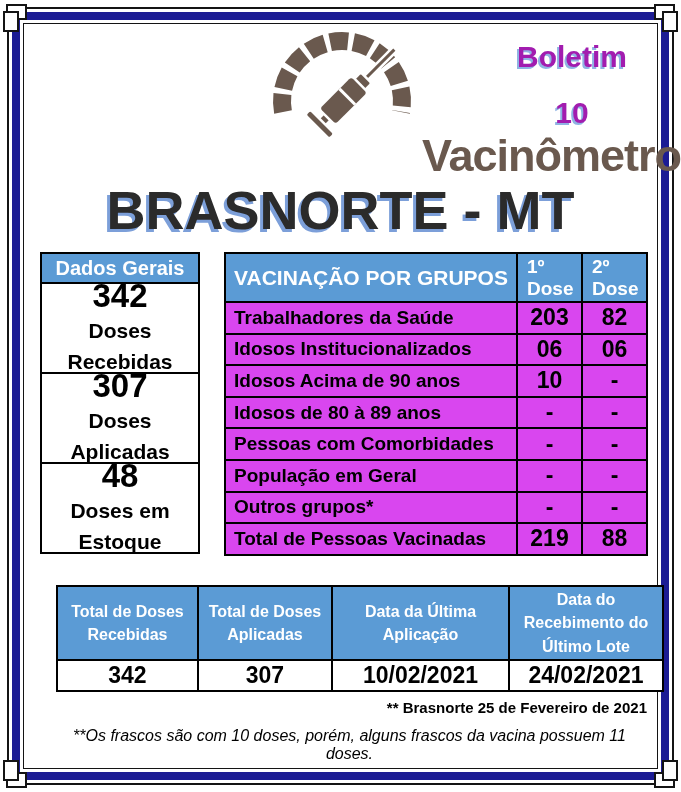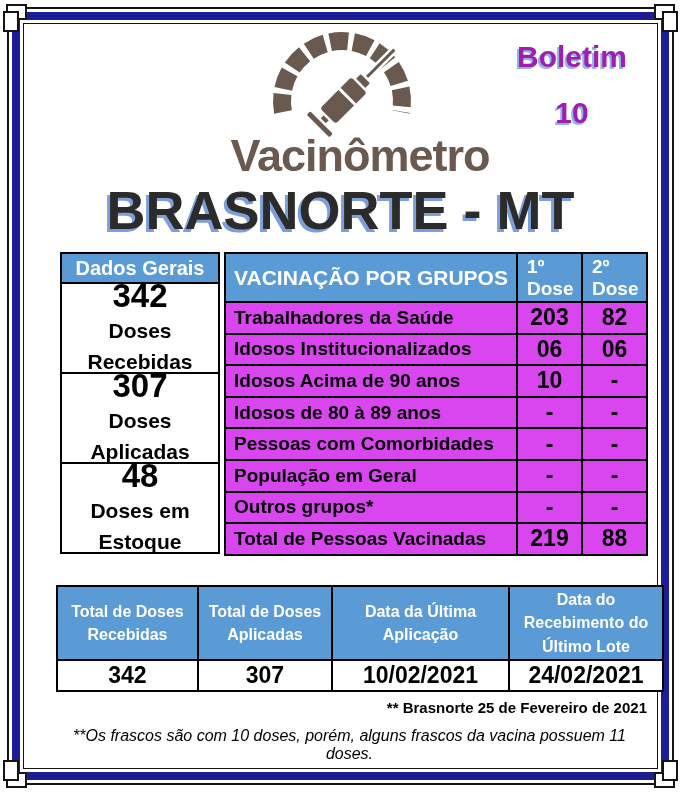--- a/index.html
+++ b/index.html
@@ -24,31 +24,31 @@
 
   
   .logo-svg { position:absolute; left:242px; top:2px; width:200px; height:150px; }
   .bulletin-block {
     position:absolute; top:40px; right:34px; width:150px; text-align:center;
     font-weight:bold; font-size:30px; color:#a21caf;
     text-shadow:-2px 2px 0 #8fb3e3;
   }
   .bulletin-number { margin-top:22px; }
   .logo-title {
-    position:absolute; top:130px; left:0; right:0; text-align:center;
+    position:absolute; top:130px; left:0; right:0; text-align:right;
     font-size:45px; font-weight:bold; color:#6a594e; letter-spacing:-1px;padding-left:39px;
   }
   .city-title {
     position:absolute; top:179px; left:0; right:0; text-align:center;
     font-size:54px; font-weight:bold; color:#2b2b2b; letter-spacing:0px;
     text-shadow:-3px 3px 0 #7c9fd9;
   }
 
   
-  .dados { position:absolute; left:40px; top:252px; width:160px; border:2px solid #000; background:#fff;margin-left:20px; }
+  .dados { position:absolute; left:40px; top:252px; width:160px; border:2px solid #000; background:#fff; }
   .dados-header {
     height:28px; background:#5b9bd5; color:#fff; font-weight:bold; font-size:20px;
     display:flex; align-items:center; justify-content:center;
   }
   .dados-cell {
     height:90px; border-top:2px solid #000;
     display:flex; flex-direction:column; align-items:center; justify-content:center;
   }
   .dados-value { font-size:33px; font-weight:bold; line-height:1.1; }
   .dados-label { font-size:21px; font-weight:bold; text-align:center; line-height:1.5; width:150px; }

